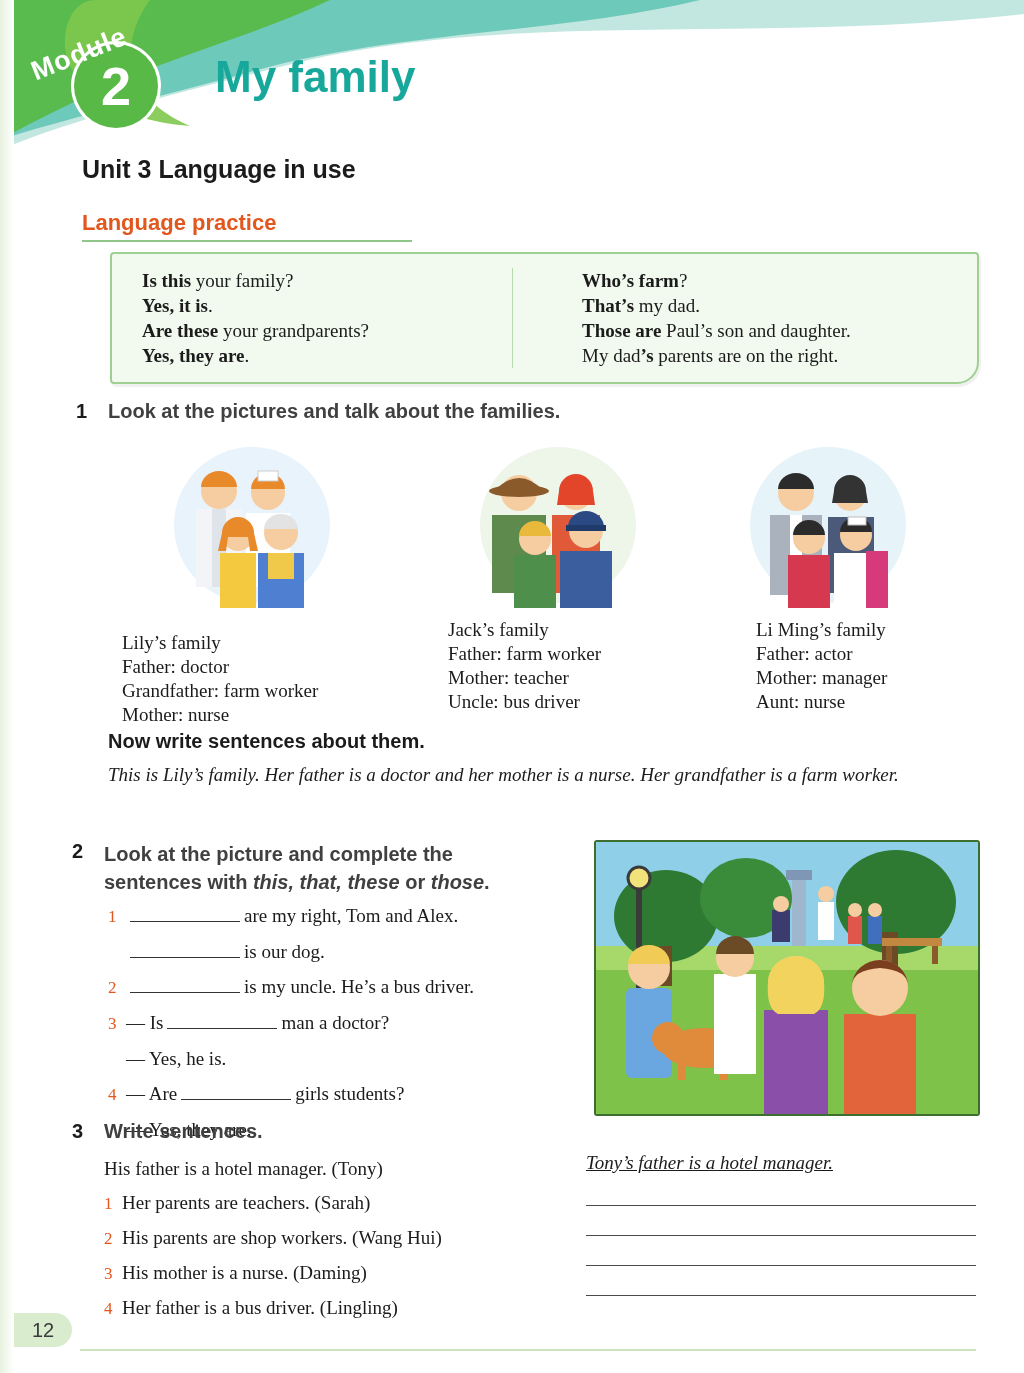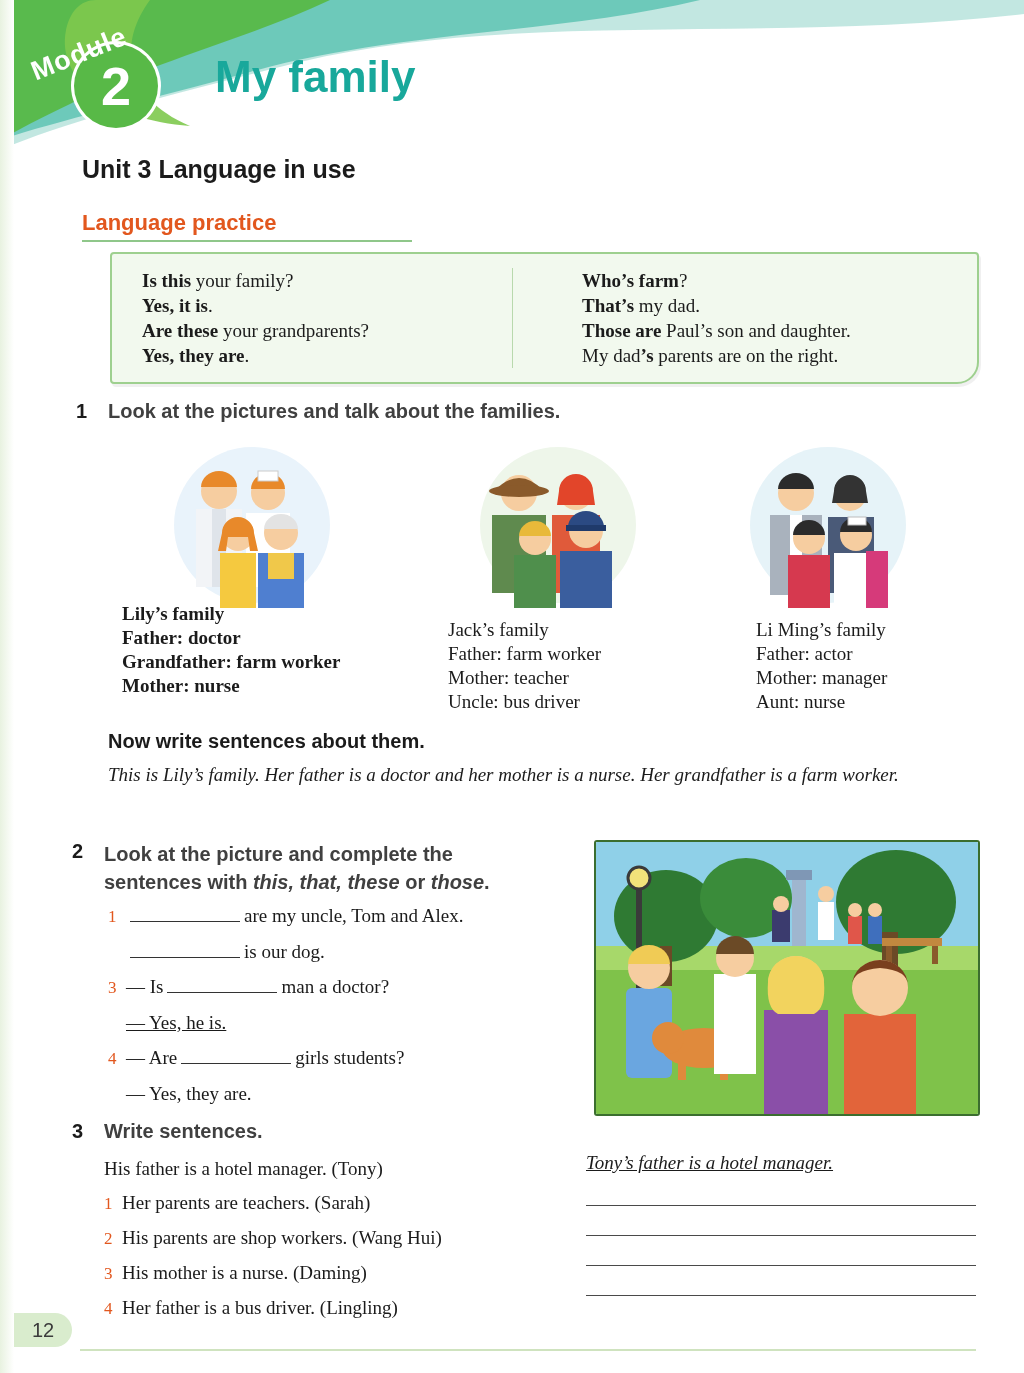--- a/index.html
+++ b/index.html
@@ -211,21 +211,21 @@
       <rect x="48" y="110" width="36" height="55" fill="#f5c93f"></rect>
       <circle cx="66" cy="92" r="16" fill="#f6cda0"></circle>
       <path d="M50,90 a16,16 0 0 1 32,0 l4,18 l-8,0 l-2,-14 l-20,0 l-2,14 l-8,0 z" fill="#e8892a"></path>
 
       <rect x="86" y="110" width="46" height="55" fill="#4f7fd0"></rect>
       <rect x="96" y="110" width="26" height="26" fill="#f0c84a"></rect>
       <circle cx="109" cy="90" r="17" fill="#f6cda0"></circle>
       <path d="M92,86 a17,15 0 0 1 34,0 z" fill="#e3e3e3"></path>
     </svg>
   </div>
-  <div class="fam-caption" style="left:122px;top:602px;width:300px;font-weight:bold;">
+  <div class="fam-caption" style="left:122px;top:631px;width:300px;">
     <div class="name">Lily’s family</div>
     <div>Father: doctor</div>
     <div>Grandfather: farm worker</div>
     <div>Mother: nurse</div>
   </div>
 
   <div class="fam" style="left:478px;top:443px;">
     <svg width="160" height="165" viewBox="0 0 160 165">
       <rect width="160" height="165" fill="#ffffff"></rect>
       <circle cx="80" cy="82" r="78" fill="#eef6ea"></circle>
@@ -292,29 +292,32 @@
   <div class="example-it">This is Lily’s family. Her father is a doctor and her mother is a nurse. Her grandfather is a farm worker.</div>
 
   <div class="ex-num" style="left:72px;top:840px;">2</div>
   <div class="ex-head" style="left:104px;top:840px;width:470px;line-height:28px;">
     <span>Look at the picture and complete the</span><br>
     <span>sentences with </span><i>this, that, these</i><span> or </span><i>those</i><span>.</span>
   </div>
 
   <div class="ex2-lines">
     <div>
-      <span class="q-num">1</span><span class="blank"></span><span>are my uncle, Tom and Alex.</span>
+      <span class="q-num">1</span><span class="blank"></span><span>are my right, Tom and Alex.</span>
     </div>
     <div>
       <span class="q-num"></span><span class="blank"></span><span>is our dog.</span>
     </div>
     <div>
+      <span class="q-num">2</span><span class="blank"></span><span>is my uncle. He’s a bus driver.</span>
+    </div>
+    <div>
       <span class="q-num">3</span><span>— Is</span><span class="blank"></span><span>man a doctor?</span>
     </div>
-    <div style="padding-left:18px;text-decoration:underline;">
+    <div style="padding-left:18px;">
       <span>— Yes, he is.</span>
     </div>
     <div>
       <span class="q-num">4</span><span>— Are</span><span class="blank"></span><span>girls students?</span>
     </div>
     <div style="padding-left:18px;">
       <span>— Yes, they are.</span>
     </div>
   </div>
 

